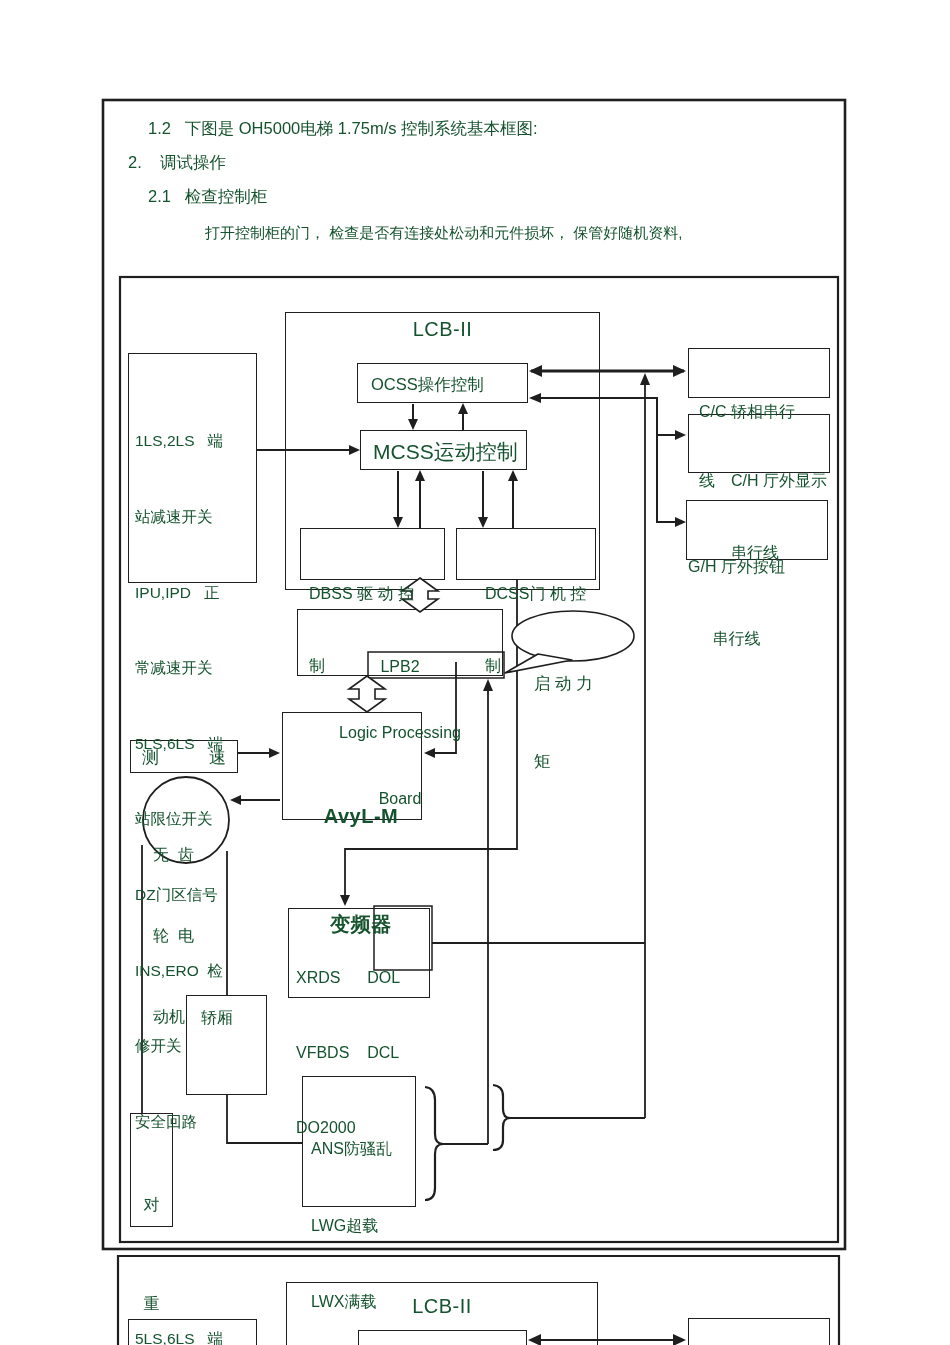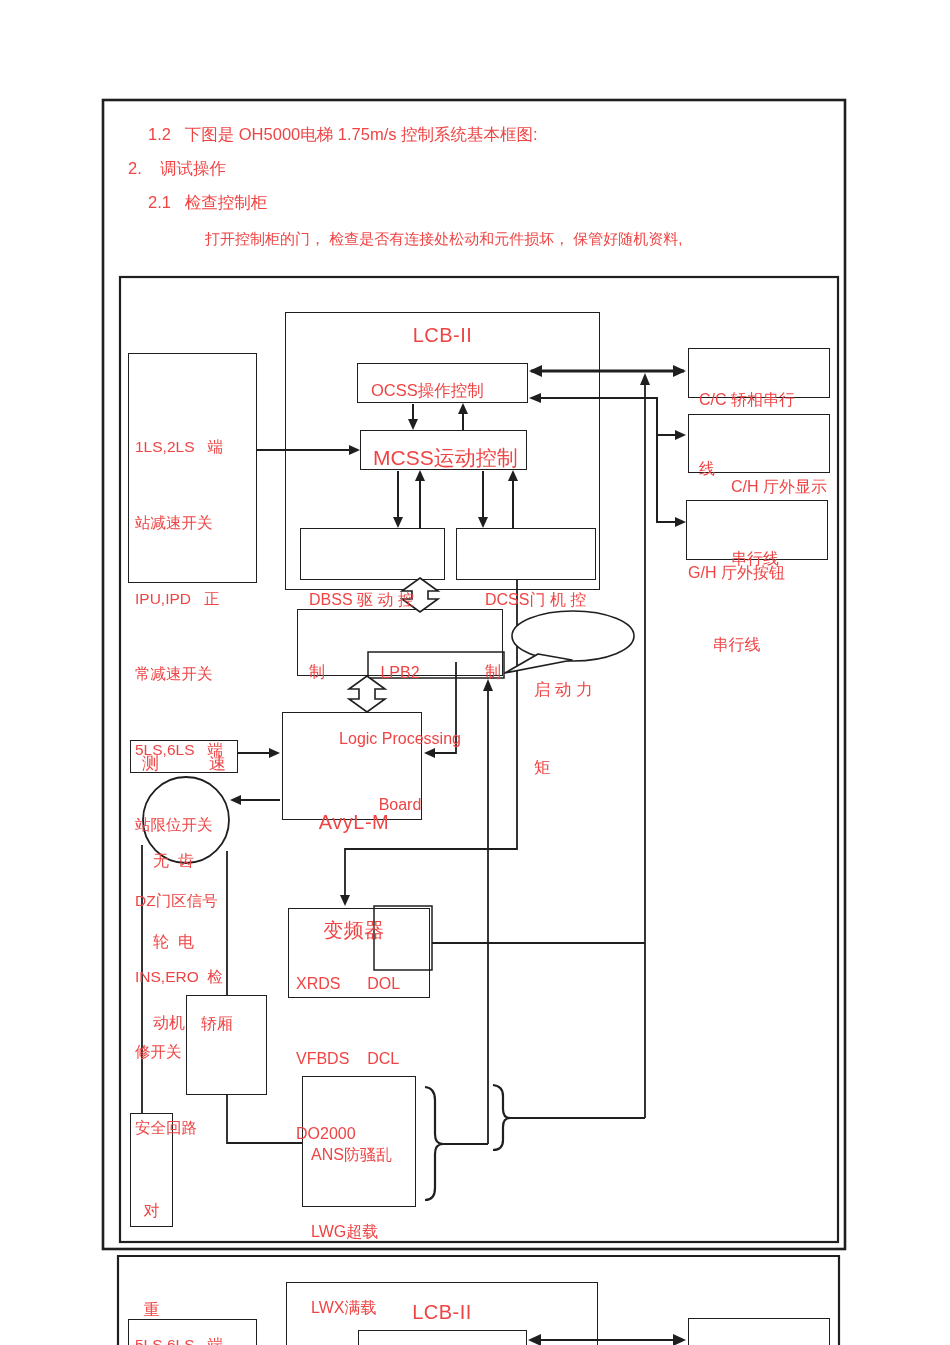--- a/index.html
+++ b/index.html
@@ -1,20 +1,20 @@
 <!DOCTYPE html>
 <html><head>
 <meta charset="utf-8">
 <style>
   html,body{margin:0;padding:0;background:#fff;}
   #page{position:relative;width:950px;height:1345px;background:#fff;overflow:hidden;
         font-family:"Liberation Sans","DejaVu Sans",sans-serif;color:#111;}
   .box{position:absolute;border:1.6px solid #1f1f1f;background:#fff;box-sizing:border-box;}
   .nb{border-bottom:none;}
-  .t{position:absolute;white-space:pre;color:#ef4444;line-height:25px;font-size:16px;margin-top:6px;}
+  .t{position:absolute;white-space:pre;color:#14532d;line-height:25px;font-size:16px;}
   .c{text-align:center;}
   .big{font-size:20px;letter-spacing:.5px;}
   svg{position:absolute;left:0;top:0;pointer-events:none;}
   .flexrow{display:flex;justify-content:space-between;}
 </style>
 </head>
 <body>
 
 <div id="page">
 
@@ -153,21 +153,21 @@
 
   <div class="t" style="left:309px;top:534px;line-height:24px;">
     <div>DBSS 驱 动 控</div>
     <div>制</div>
   </div>
   <div class="t" style="left:485px;top:534px;line-height:24px;">
     <div>DCSS门 机 控</div>
     <div>制</div>
   </div>
 
-  <div class="t" style="left:699px;top:336px;line-height:23px;">
+  <div class="t" style="left:699px;top:354px;line-height:23px;">
     <div>C/C 轿相串行</div>
     <div>线</div>
   </div>
   <div class="t" style="left:731px;top:421px;line-height:24px;">
     <div>C/H 厅外显示</div>
     <div>串行线</div>
   </div>
   <div class="t" style="left:688px;top:507px;line-height:24px;text-align:center;">
     <div>G/H 厅外按钮</div>
     <div>串行线</div>
@@ -177,21 +177,21 @@
     <div>LPB2</div>
     <div>Logic Processing</div>
     <div>Board</div>
   </div>
 
   <div class="t" style="left:534px;top:618px;line-height:26px;font-size:16.5px;">
     <div>启 动 力</div>
     <div>矩</div>
   </div>
 
-  <div class="t big c" style="left:284px;top:726px;width:140px;line-height:36px;">
+  <div class="t big c" style="left:291px;top:726px;width:140px;line-height:36px;font-weight:bold;">
     <div>AvyL-M</div>
     <div>变频器</div>
   </div>
 
   <div class="t flexrow" style="left:142px;top:745px;width:84px;font-size:17px;">
     <span>测</span>
     <span>速</span>
   </div>
 
   <div class="t" style="left:153px;top:787px;line-height:27px;">

